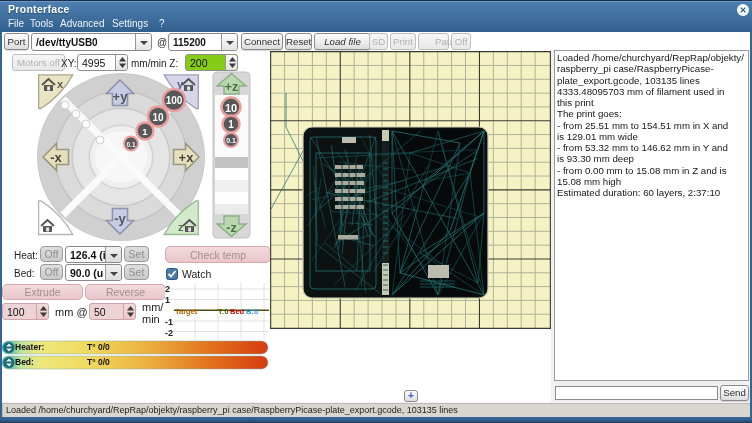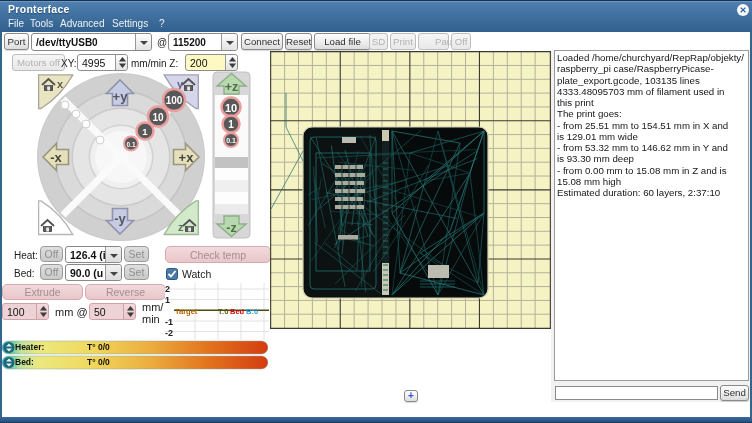--- a/index.html
+++ b/index.html
@@ -51,39 +51,39 @@
       <span class="txt">/dev/ttyUSB0</span>
       <span class="dd"></span>
     </div>
 <div class="lbl" style="left:157px;top:37px;">@</div>
 <div class="combo" style="left:168px;top:33px;width:70px;">
       <span class="txt">115200</span>
       <span class="dd"></span>
     </div>
 <div class="btn" style="left:241px;top:33px;width:42px;">Connect</div>
 <div class="btn" style="left:285px;top:33px;width:27px;">Reset</div>
-<div class="btn" style="left:314px;top:33px;width:57px;">Load file</div>
+<div class="btn" style="left:314px;top:33px;width:57px;font-style:italic;">Load file</div>
 <div class="btn dis" style="left:361px;top:33px;width:19px;">SD</div>
 <div class="btn dis" style="left:382px;top:33px;width:26px;">Print</div>
 <div class="btn dis" style="left:410px;top:33px;width:31px;padding-left:16px;">Pause</div>
 <div class="btn dis" style="left:443px;top:33px;width:20px;">Off</div>
 
 <div class="btn dis" style="left:4px;top:54px;width:53px;">Motors off</div>
 <div class="lbl" style="left:61px;top:58px;">XY:</div>
 <div class="spin" style="left:77px;top:54px;width:51px;">
       <span class="txt">4995</span>
       <span class="ud">
         <svg width="9" height="13" style="position:absolute;left:1.5px;top:1px;">
           <path d="M4.5,1 l3.6,4.6 h-7.2 Z" fill="#3c3c3c"></path>
           <path d="M4.5,12 l3.6,-4.6 h-7.2 Z" fill="#3c3c3c"></path>
         </svg>
       </span>
     </div>
 <div class="lbl" style="left:131px;top:58px;">mm/min Z:</div>
-<div class="spin" style="left:185px;top:54px;width:53px;background:#fef9c3;">
+<div class="spin" style="left:185px;top:54px;width:53px;background:#84cc16;">
       <span class="txt">200</span>
       <span class="ud">
         <svg width="9" height="13" style="position:absolute;left:1.5px;top:1px;">
           <path d="M4.5,1 l3.6,4.6 h-7.2 Z" fill="#3c3c3c"></path>
           <path d="M4.5,12 l3.6,-4.6 h-7.2 Z" fill="#3c3c3c"></path>
         </svg>
       </span>
     </div>
 
 <svg class="abs" style="left:34px;top:71px;" width="176" height="172" viewBox="0 0 176 172">
@@ -469,12 +469,15 @@
         <line x1="113" y1="239" x2="118" y2="239"></line>
 </g>
 </svg>
 <div class="btn" style="left:404px;top:390px;width:14px;height:12px;line-height:10px;color:#3c50e0;font-weight:bold;border-radius:3px;font-size:10px;">+</div>
 
 <div class="abs" style="left:551px;top:50px;width:199px;height:352px;background:#f1f1f1;"></div>
 <div class="abs" style="left:554px;top:50px;width:195px;height:331px;background:#fff;border:1px solid #9a9a9a;font-size:9.7px;line-height:11.25px;color:#161616;padding:1px 0 0 2px;white-space:nowrap;overflow:hidden;">Loaded /home/churchyard/RepRap/objekty/<br>raspberry_pi case/RaspberryPicase-<br>plate_export.gcode, 103135 lines<br>4333.48095703 mm of filament used in<br>this print<br>The print goes:<br>- from 25.51 mm to 154.51 mm in X and<br>is 129.01 mm wide<br>- from 53.32 mm to 146.62 mm in Y and<br>is 93.30 mm deep<br>- from 0.00 mm to 15.08 mm in Z and is<br>15.08 mm high<br>Estimated duration: 60 layers, 2:37:10</div>
 <div class="abs" style="left:555px;top:386px;width:163px;height:14px;background:#fff;border:1px solid #8a8a8a;"></div>
 <div class="btn" style="left:720px;top:385px;width:29px;height:16px;line-height:14px;">Send</div>
 
+<div class="abs" id="sbar">
+      <span>Loaded /home/churchyard/RepRap/objekty/raspberry_pi case/RaspberryPicase-plate_export.gcode, 103135 lines</span>
+    </div>
 </div>
 </body></html>

